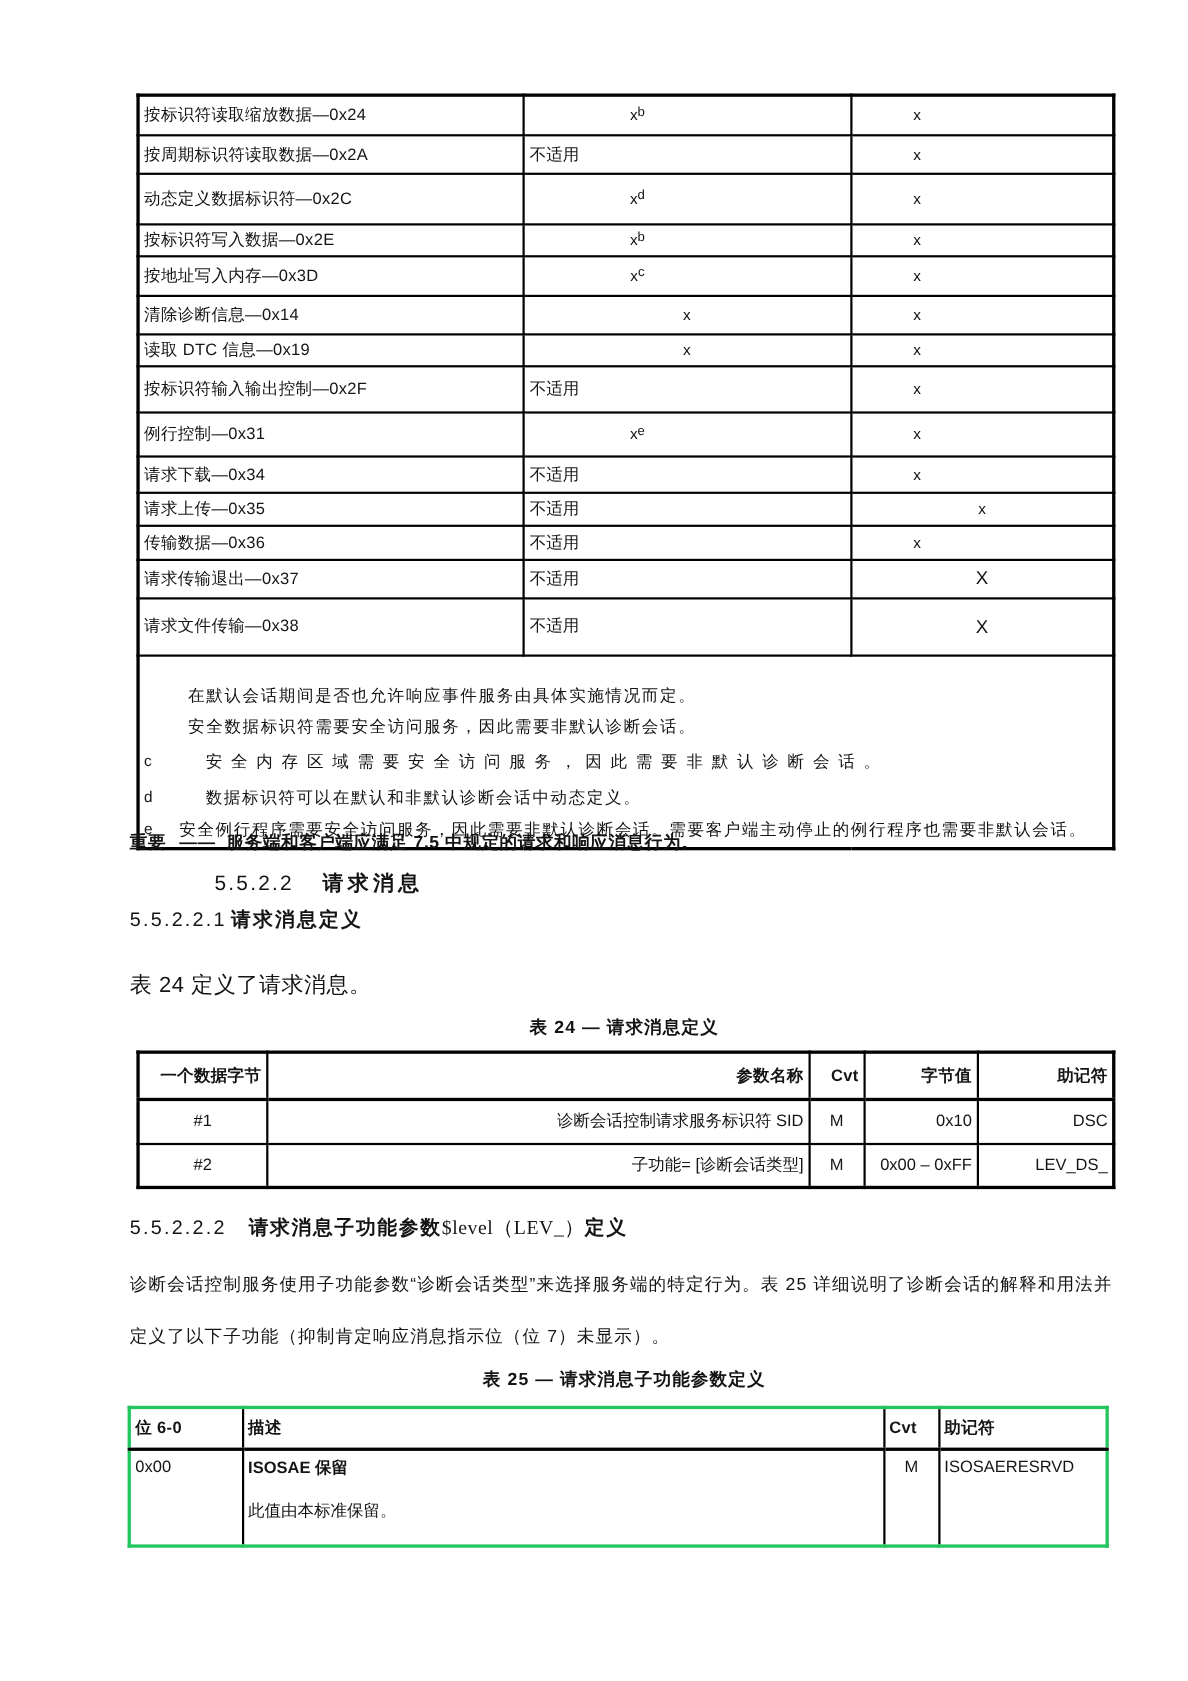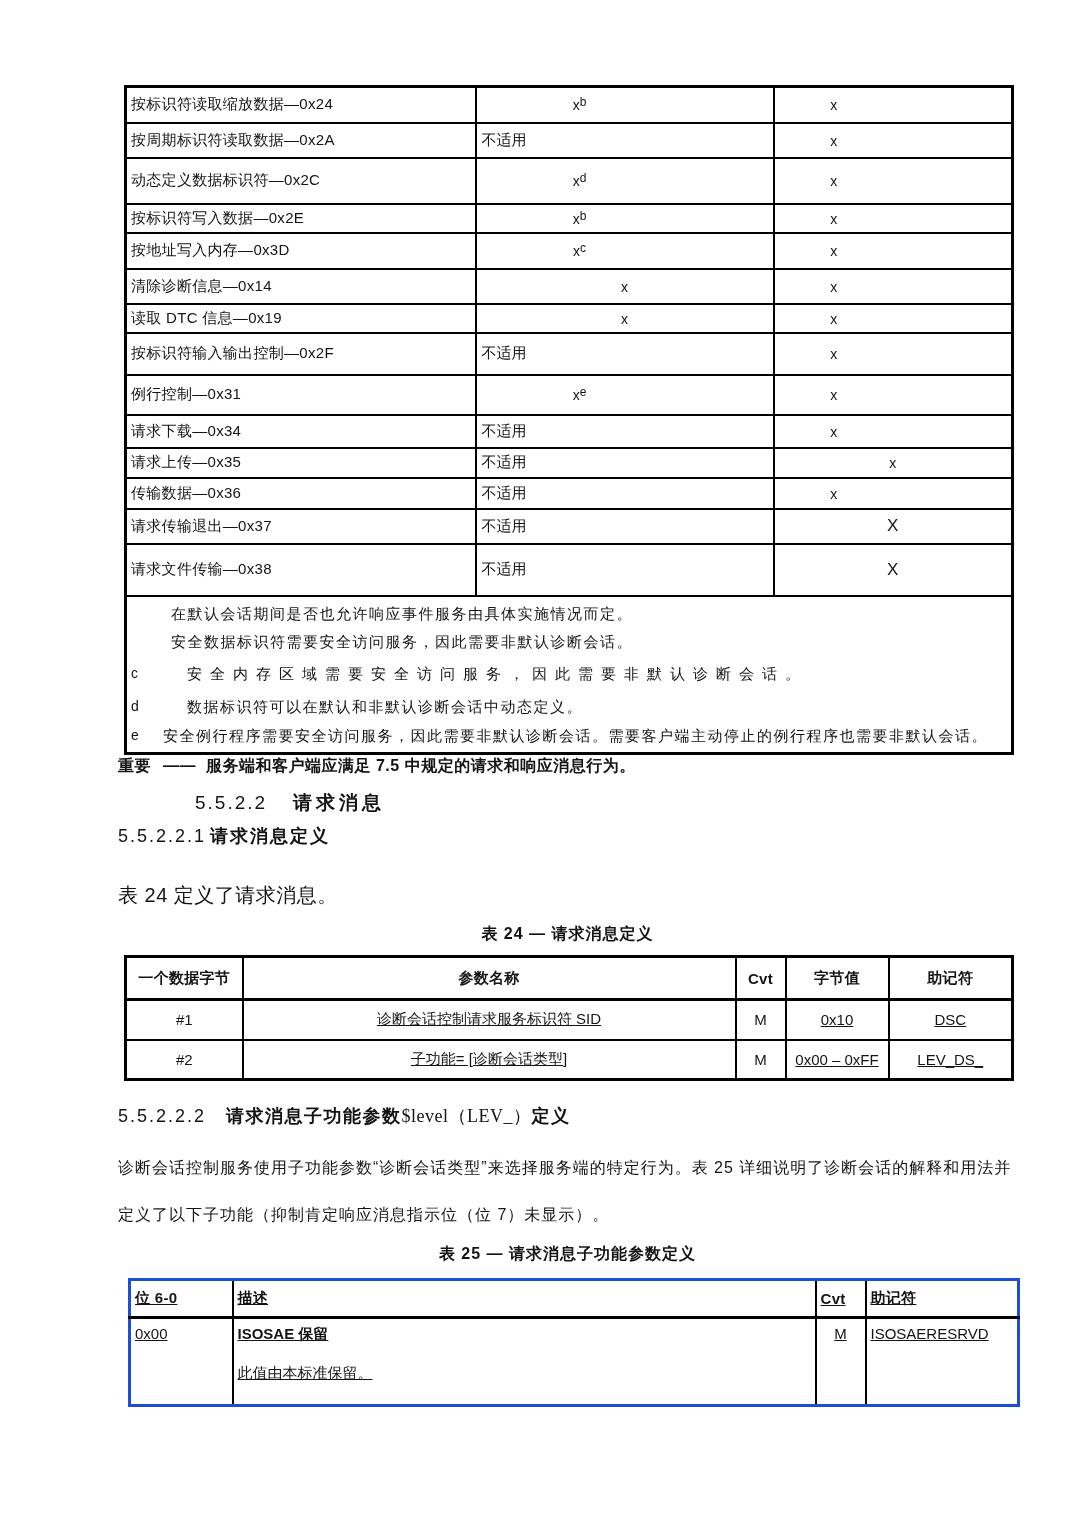--- a/index.html
+++ b/index.html
@@ -34,21 +34,21 @@
   table.svc tbody tr:nth-child(9){height:40px;}
   table.svc tbody tr:nth-child(10){height:33px;}
   table.svc tbody tr:nth-child(11){height:30px;}
   table.svc tbody tr:nth-child(12){height:31px;}
   table.svc tbody tr:nth-child(13){height:35px;}
   table.svc tbody tr:nth-child(14){height:52px;}
   table.svc tbody tr:nth-child(15){height:155px;}
   
   td.fn{vertical-align:top;padding:6px 6px 6px 2px !important;}
   .fn-line{display:flex;align-items:flex-start;font-size:15px;}
-  .fn-line:nth-child(1){margin-top:2px;}
+  .fn-line:nth-child(1){margin-top:20px;}
   .fn-line:nth-child(2){margin-top:9px;}
   .fn-line:nth-child(3){margin-top:13px;}
   .fn-line:nth-child(4){margin-top:14px;}
   .fn-line:nth-child(5){margin-top:10px;}
   .fn-letter{flex:0 0 32px;width:32px;padding-left:2px;font-size:14px;}
   .fn-text{letter-spacing:1.5px;white-space:nowrap;}
   .fn-text.spaced{letter-spacing:8px;}
   .fn-ind1 .fn-text{margin-left:8px;}
   .fn-ind2 .fn-text{margin-left:24px;}
   
@@ -62,36 +62,36 @@
   .h5221 .ttl{font-weight:bold;margin-left:4px;letter-spacing:2px;}
   .intro{position:absolute;left:118px;top:882px;font-size:20px;letter-spacing:0.5px;}
   .cap24{position:absolute;left:124px;top:924px;width:887px;text-align:center;font-size:16px;font-weight:bold;letter-spacing:1px;}
   
   table.t24{
     position:absolute;left:124px;top:955px;width:887px;
     border-collapse:collapse;table-layout:fixed;border:3px solid #000;font-size:15px;
   }
   table.t24 th,table.t24 td{border:2px solid #000;padding:0 4px;overflow:hidden;}
   table.t24 thead tr{height:43px;}
-  table.t24 thead th{font-weight:bold;text-align:center;border-bottom:3px solid #000;letter-spacing:0.3px;}
+  table.t24 thead th{font-weight:bold;text-align:right;border-bottom:3px solid #000;letter-spacing:0.3px;}
   table.t24 tbody tr{height:40px;}
   table.t24 .a-center{text-align:center;}
-  table.t24 .a-left{text-align:center;text-decoration:underline;}
+  table.t24 .a-left{text-align:right;}
   
   .h5222b{position:absolute;left:118px;top:1104px;font-size:18px;}
   .h5222b .num{letter-spacing:2px;}
   .h5222b .ttl{font-weight:bold;margin-left:20px;letter-spacing:1.5px;}
   .h5222b .formula{font-family:"Liberation Serif","DejaVu Serif",serif;font-weight:normal;letter-spacing:0.5px;}
   .para{position:absolute;left:118px;top:1158px;width:900px;font-size:16px;letter-spacing:1px;}
   .para .pline{white-space:nowrap;}
   .para .pline + .pline{margin-top:26px;}
   .cap25{position:absolute;left:124px;top:1244px;width:887px;text-align:center;font-size:16px;font-weight:bold;letter-spacing:1px;}
   table.t25{
-    position:absolute;left:128px;top:1278px;width:889px;
-    border-collapse:collapse;table-layout:fixed;border:3px solid #1d4ed8;font-size:15px;text-decoration:underline;
+    position:absolute;left:116px;top:1278px;width:889px;
+    border-collapse:collapse;table-layout:fixed;border:3px solid #22c55e;font-size:15px;
   }
   table.t25 th,table.t25 td{border:2px solid #000;padding:0 4px;overflow:hidden;}
   table.t25 thead tr{height:38px;}
   table.t25 thead th{font-weight:bold;text-align:left;border-bottom:3px solid #000;letter-spacing:0.3px;}
   table.t25 tbody tr{height:88px;}
   table.t25 tbody td{vertical-align:top;padding-top:6px;}
   table.t25 .cvt-cell{text-align:center;}
   table.t25 .desc-title{font-weight:bold;}
   table.t25 .desc-body{margin-top:20px;font-weight:normal;}
 </style>

